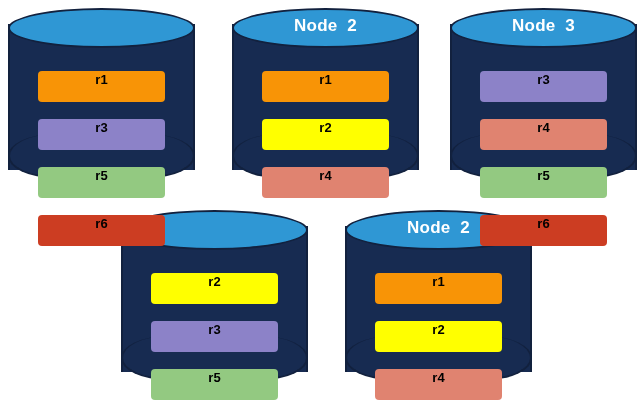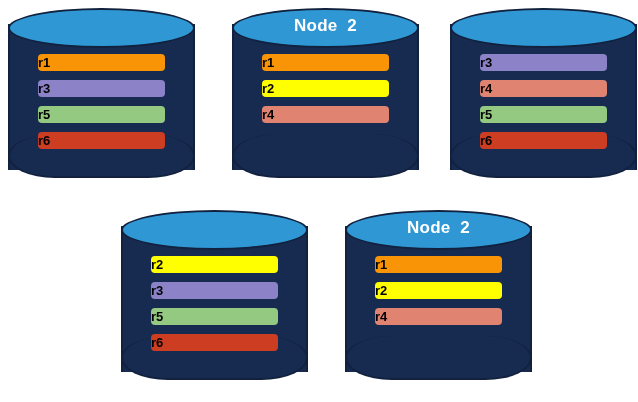--- a/index.html
+++ b/index.html
@@ -80,28 +80,29 @@
   }
 
   .rows {
     position: absolute;
     left: 30px;
     top: 48px;
     width: 127px;
     z-index: 4;
   }
   .row {
-    height: 17px;
+    height: 31px;
     border-radius: 4px;
     margin-bottom: 9px;
     color: #000000;
     font-size: 13px;
     font-weight: bold;
     line-height: 17px;
-    text-align: left;
+    text-align: center;
+    margin-top: 17px;
   }
 </style>
 </head>
 <body>
 
 <div id="diagram" style="background: rgb(255, 255, 255);">
     <div class="node" style="left: 8px; top: 6px;">
       <div class="cyl-body" style="background: rgb(23, 43, 81); border-left-color: rgb(18, 33, 62); border-right-color: rgb(18, 33, 62);"></div>
       <div class="cyl-bottom" style="background: rgb(23, 43, 81); border-top: none; border-right-color: rgb(18, 33, 62); border-bottom-color: rgb(18, 33, 62); border-left-color: rgb(18, 33, 62);"></div>
       <div class="cyl-top" style="background: rgb(47, 151, 212); border-color: rgb(18, 33, 62);"></div>
@@ -120,20 +121,21 @@
       <div class="rows">
         <div class="row" style="background: rgb(248, 148, 6);">r1</div>
         <div class="row" style="background: rgb(255, 255, 0);">r2</div>
         <div class="row" style="background: rgb(224, 131, 112);">r4</div>
       </div>
     </div>
     <div class="node" style="left: 450px; top: 6px;">
       <div class="cyl-body" style="background: rgb(23, 43, 81); border-left-color: rgb(18, 33, 62); border-right-color: rgb(18, 33, 62);"></div>
       <div class="cyl-bottom" style="background: rgb(23, 43, 81); border-top: none; border-right-color: rgb(18, 33, 62); border-bottom-color: rgb(18, 33, 62); border-left-color: rgb(18, 33, 62);"></div>
       <div class="cyl-top" style="background: rgb(47, 151, 212); border-color: rgb(18, 33, 62);"></div>
+      <div class="node-label" style="color: rgb(255, 255, 255);">Node  3</div>
       <div class="rows">
         <div class="row" style="background: rgb(140, 130, 200);">r3</div>
         <div class="row" style="background: rgb(224, 131, 112);">r4</div>
         <div class="row" style="background: rgb(147, 201, 129);">r5</div>
         <div class="row" style="background: rgb(204, 61, 34);">r6</div>
       </div>
     </div>
     <div class="node" style="left: 121px; top: 208px;">
       <div class="cyl-body" style="background: rgb(23, 43, 81); border-left-color: rgb(18, 33, 62); border-right-color: rgb(18, 33, 62);"></div>
       <div class="cyl-bottom" style="background: rgb(23, 43, 81); border-top: none; border-right-color: rgb(18, 33, 62); border-bottom-color: rgb(18, 33, 62); border-left-color: rgb(18, 33, 62);"></div>

